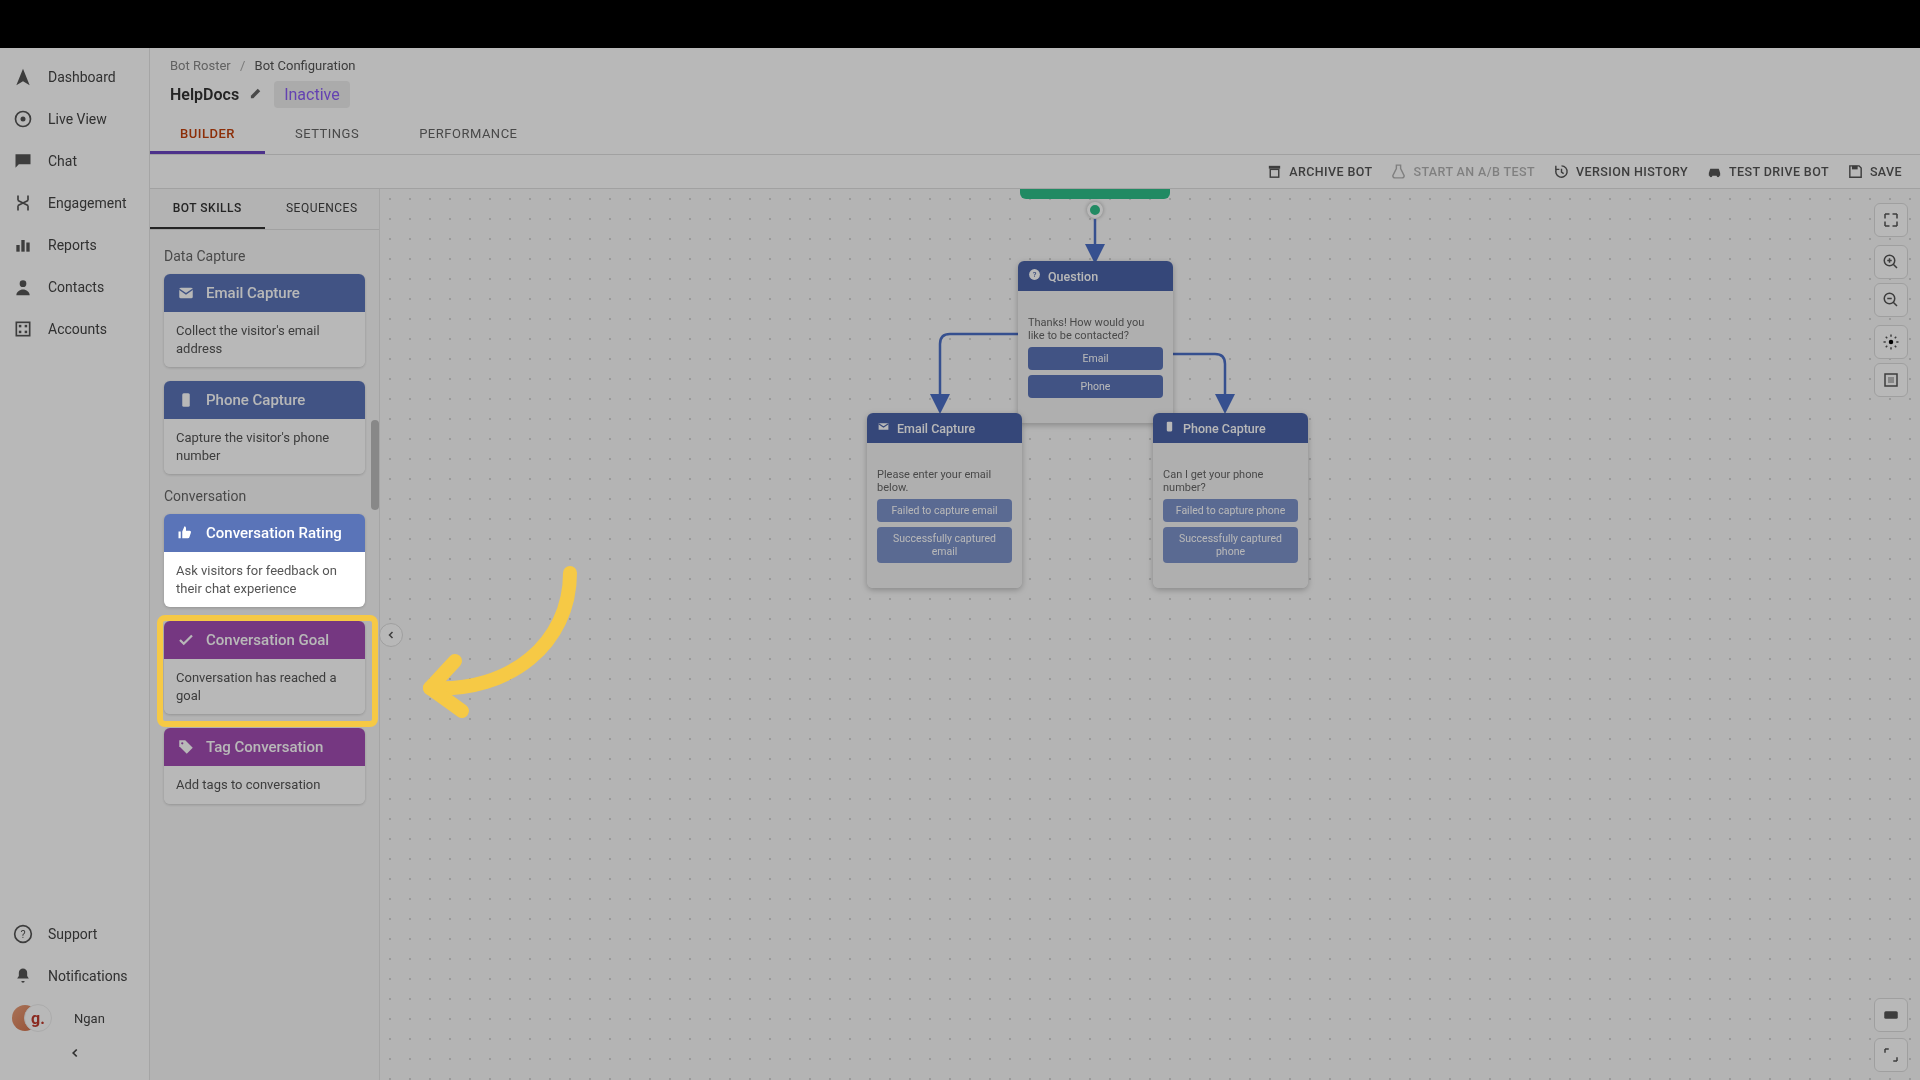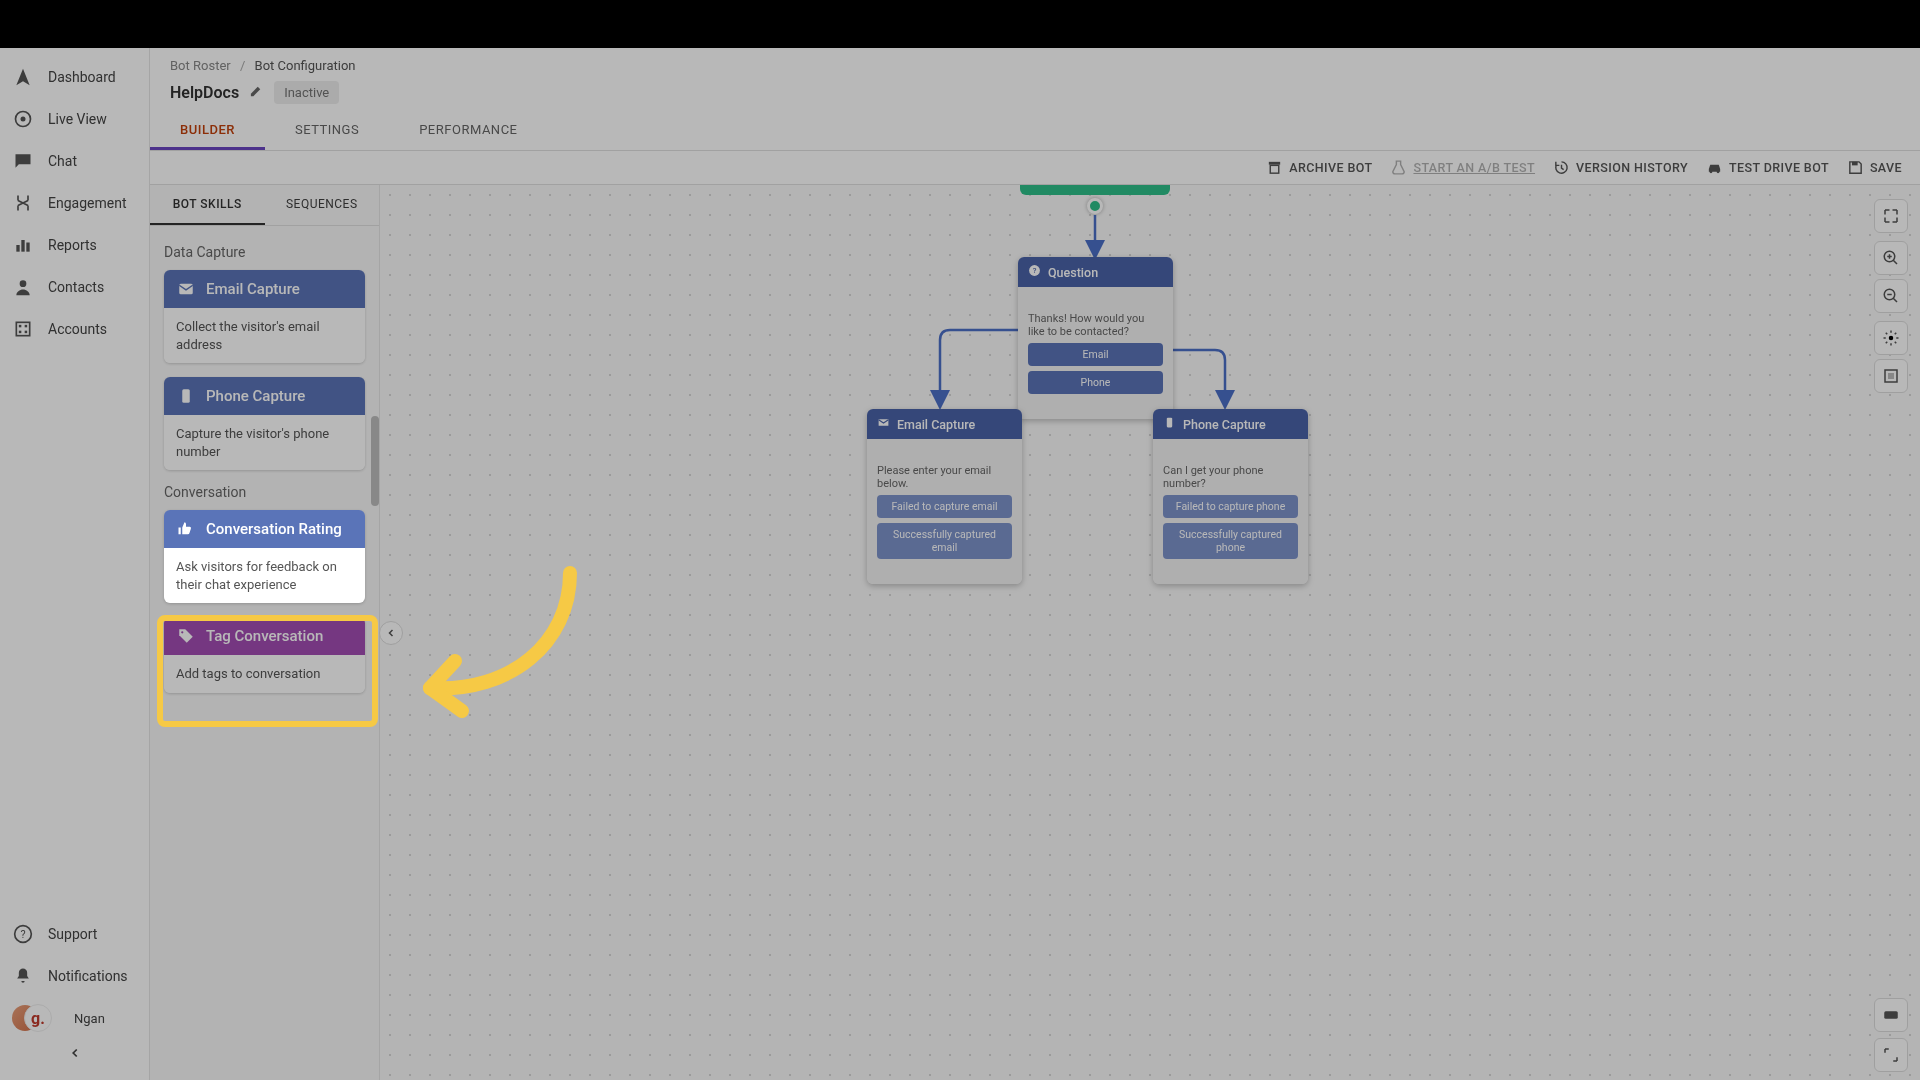--- a/index.html
+++ b/index.html
@@ -20,28 +20,28 @@
 .collapse-btn { text-align:center; padding:6px; color:#444; cursor:pointer; }
 
 
 .main { flex: 1; display: flex; flex-direction: column; position: relative; }
 .breadcrumb-row { padding: 10px 20px 4px; font-size: 13px; color: #888; }
 .breadcrumb-row a { color:#888; text-decoration:none; }
 .breadcrumb-sep { margin: 0 6px; color:#aaa; }
 .title-row { display:flex; align-items:center; padding: 4px 20px 8px; gap:10px; }
 .bot-name { font-weight:600; font-size:16px; color:#333; }
 .edit-icon { color:#666; cursor:pointer; }
-.status-badge { background:#ededed; color:#737373; font-size:13px; padding:4px 10px; border-radius:4px; }
+.status-badge { background:#ededed; color:#8b5cf6; font-size:16px; padding:4px 10px; border-radius:4px; }
 .tabsbar { display:flex; border-bottom:1px solid #e0e0e0; padding:0 0 0 0; }
 .tab { padding: 10px 30px; font-size:13px; letter-spacing:0.5px; color:#666; cursor:pointer; text-transform:uppercase; }
 .tab.active { color:#c2410c; border-bottom:3px solid #6b46c1; font-weight:500; }
 
 .toolbar-row { display:flex; justify-content:flex-end; align-items:center; padding:8px 18px; border-bottom:1px solid #e0e0e0; gap:18px; font-size:12.5px; letter-spacing:0.4px; color:#555; }
 .tool { display:flex; align-items:center; gap:6px; cursor:pointer; text-transform:uppercase; font-weight:500; }
-.tool.disabled { opacity:0.45;text-decoration:underline; }
+.tool.disabled { opacity:0.45; }
 .tool .ticon { width:17px; height:17px; display:inline-flex; align-items:center; justify-content:center; }
 
 
 .workspace { flex:1; display:flex; position:relative; }
 .skills-panel { width:230px; background:#f9f9f9; border-right:1px solid #e5e5e5; display:flex; flex-direction:column; }
 .skills-tabs { display:flex; border-bottom:1px solid #e0e0e0; }
 .skills-tab { flex:1; text-align:center; padding:12px 4px; font-size:12px; letter-spacing:0.5px; color:#404040; cursor:pointer; text-transform:uppercase; }
 .skills-tab.active { color:#333; border-bottom:2px solid #333; font-weight:500; }
 .skills-body { flex:1; overflow-y:auto; padding:12px 14px; position:relative; }
 .section-title { color:#666; font-size:14px; font-weight:400; margin:6px 0 10px; }
@@ -291,20 +291,31 @@
               <span class="sicon">
                   <svg viewBox="0 0 24 24" width="20" height="18">
                     <path d="M2 10h3v9H2zM7 10l3-7c1 0 2 1 2 3v3h5c1 0 2 1 1.5 2.5l-2 6c-.3 1-1 1.5-2 1.5H7V10z" fill="currentColor"></path>
                   </svg>
                 </span>
               <span class="skill-head-title">Conversation Rating</span>
             </div>
             <div class="skill-body">Ask visitors for feedback on their chat experience</div>
           </div>
 
+          <div class="skill-card skill-purple">
+            <div class="skill-head">
+              <span class="sicon">
+                  <svg viewBox="0 0 24 24" width="18" height="18">
+                    <path d="M4 12l5 5L20 6" fill="none" stroke="currentColor" stroke-width="3"></path>
+                  </svg>
+                </span>
+              <span class="skill-head-title">Conversation Goal</span>
+            </div>
+            <div class="skill-body">Conversation has reached a goal</div>
+          </div>
 
           <div class="skill-card skill-purple">
             <div class="skill-head">
               <span class="sicon">
                   <svg viewBox="0 0 24 24" width="18" height="18">
                     <path d="M3 3h8l10 10-8 8L3 11V3z" fill="currentColor"></path>
                     <circle cx="7" cy="7" r="1.5" fill="#a24db3"></circle>
                   </svg>
                 </span>
               <span class="skill-head-title">Tag Conversation</span>

